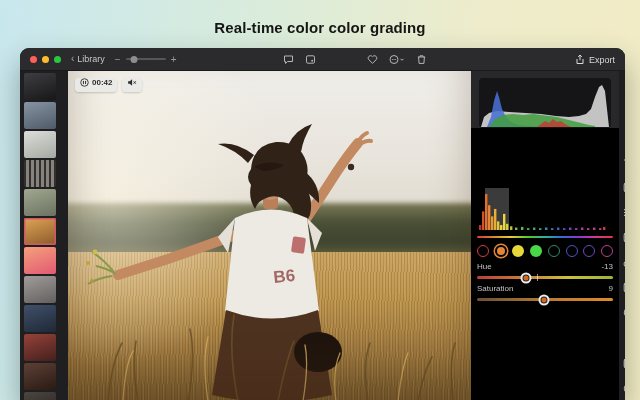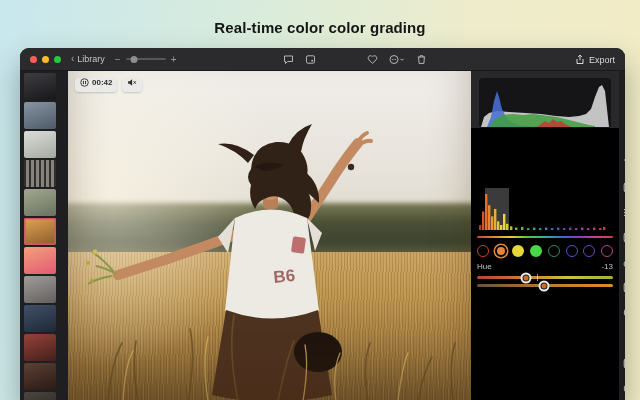--- a/index.html
+++ b/index.html
@@ -303,20 +303,24 @@
                 <span>-13</span>
               </div>
               <div class="track track-hue">
                 <span class="tick" style="left: 44%;"></span>
                 <span class="knob" style="left: 36%;">
                   <i></i>
                 </span>
               </div>
             </div>
             <div class="slider-row">
+              <div class="slider-head">
+                <span>Saturation</span>
+                <span>9</span>
+              </div>
               <div class="track track-saturation">
                 <span class="knob" style="left: 49%;">
                   <i></i>
                 </span>
               </div>
             </div>
           </div>
       </div>
     </div>
 

